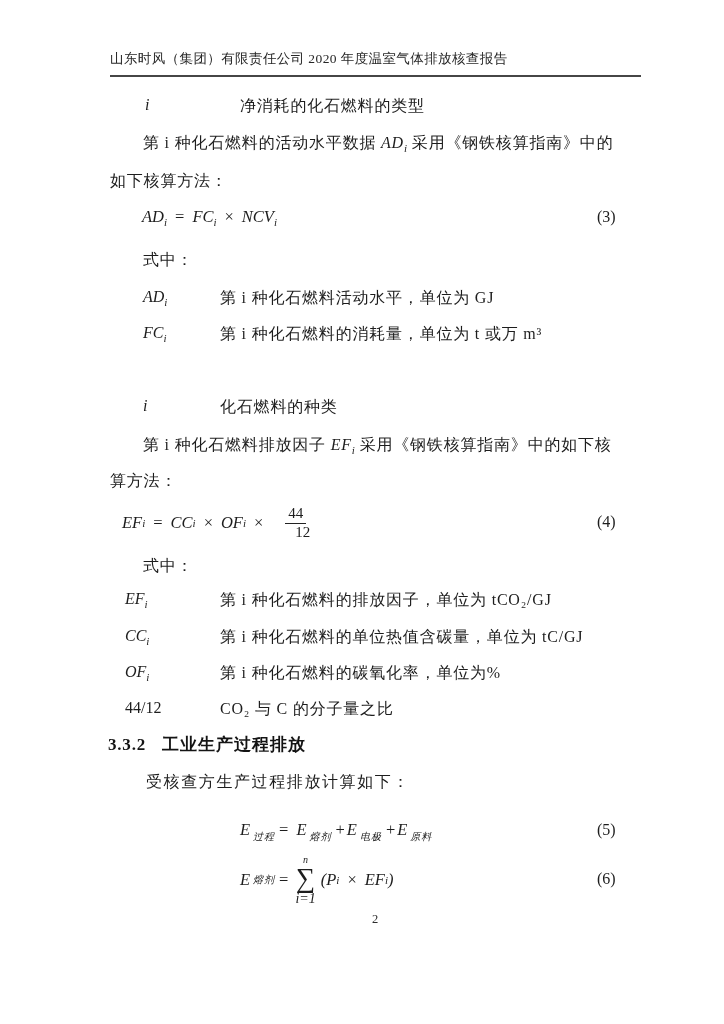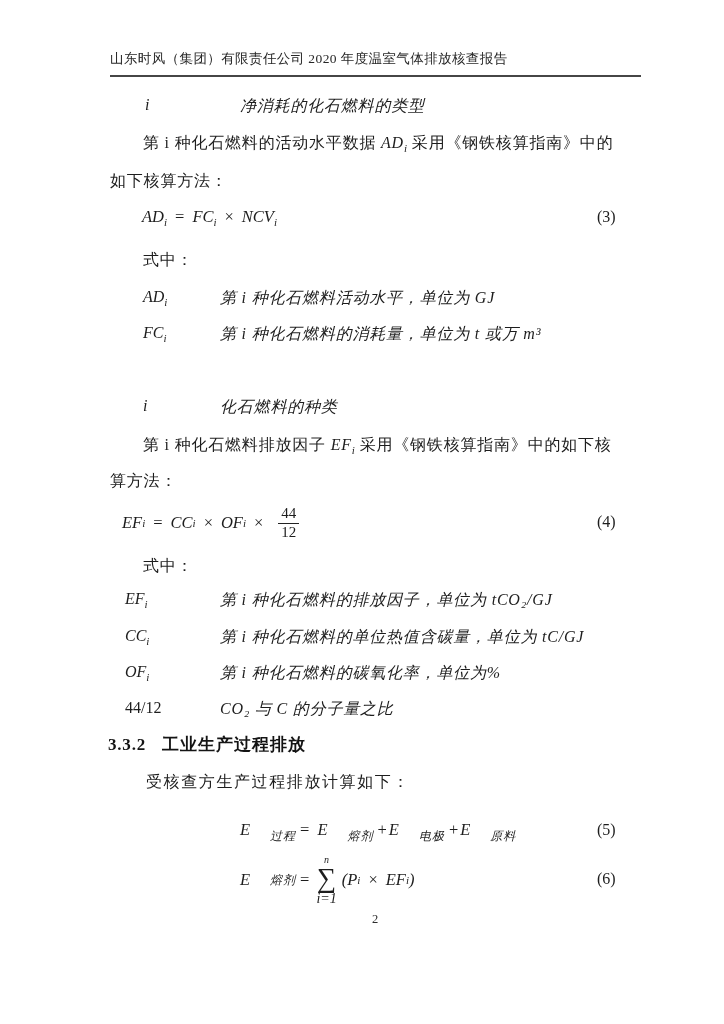--- a/index.html
+++ b/index.html
@@ -7,37 +7,37 @@
     position:relative;width:724px;height:1024px;background:#ffffff;overflow:hidden;
     font-family:"Liberation Serif","DejaVu Serif",serif;color:#1d1d1d;
   }
   
   .header-title{position:absolute;left:110px;top:50px;font-size:13.5px;letter-spacing:.4px;color:#262626;white-space:nowrap;}
   .header-rule{position:absolute;left:110px;top:75px;width:531px;height:1.6px;background:#464646;}
   
   .row{position:absolute;left:0;width:724px;height:22px;font-size:16px;white-space:nowrap;}
   .cjk{letter-spacing:.8px;}
   .term{position:absolute;}
-  .desc{position:absolute;left:220px;font-style:italic;}
+  .desc{position:absolute;left:220px;}
   .indent1{position:absolute;left:143px;text-align:center;}
   .margin0{position:absolute;left:110px;}
   
   .vb{font-style:italic;}
   .vs{font-style:italic;font-size:11px;vertical-align:-4px;letter-spacing:0;}
   
   .formula{position:absolute;left:0;width:724px;font-size:16.5px;}
   .fml{position:absolute;top:0;white-space:nowrap;}
   .fnum{position:absolute;left:597px;font-size:16px;color:#1d1d1d;}
   .op{margin:0 8px;font-style:normal;}
   .opn{margin:0 2px;font-style:normal;}
   .fml-flex{display:inline-flex;align-items:center;position:absolute;white-space:nowrap;}
   .frac{display:inline-flex;flex-direction:column;align-items:center;line-height:1.15;font-size:15px;margin-left:7px;letter-spacing:0;}
   .frac-num{border-bottom:1.3px solid #222;padding:0 3px;}
-  .frac-den{padding:0 3px;}
-  .csub{font-style:italic;font-size:12px;vertical-align:-5px;margin:0 2px 0 20px;letter-spacing:1px;}
+  .frac-den{padding:0 3px;margin-left:14px;}
+  .csub{font-style:italic;font-size:10px;vertical-align:-5px;margin:0 2px 0 3px;letter-spacing:1px;}
   .sigma{display:inline-flex;flex-direction:column;align-items:center;line-height:1;margin:0 5px;letter-spacing:0;}
   .s-sup{font-size:10px;font-style:italic;}
   .s-glyph{font-size:27px;}
   .s-sub{font-size:14px;font-style:italic;}
   
   .heading{position:absolute;left:108px;font-size:17px;font-weight:bold;letter-spacing:.8px;white-space:nowrap;color:#141414;}
   .h-title{margin-left:16px;letter-spacing:1px;}
   
   .page-num{position:absolute;left:110px;top:912px;width:530px;text-align:center;font-size:12.5px;color:#2c2c2c;}
 </style>

